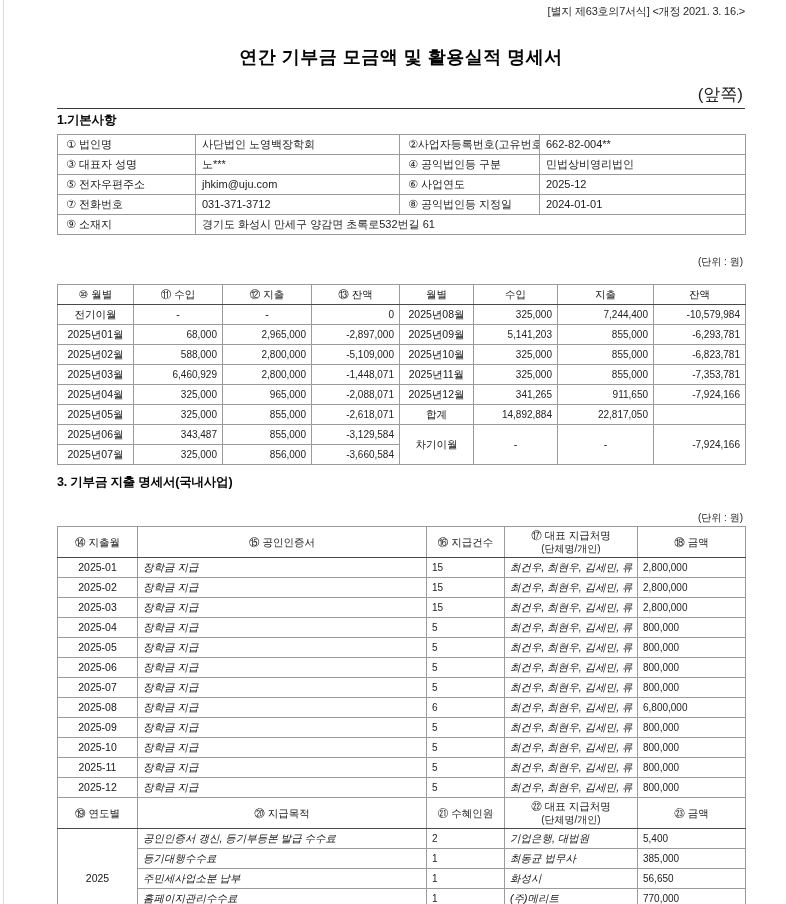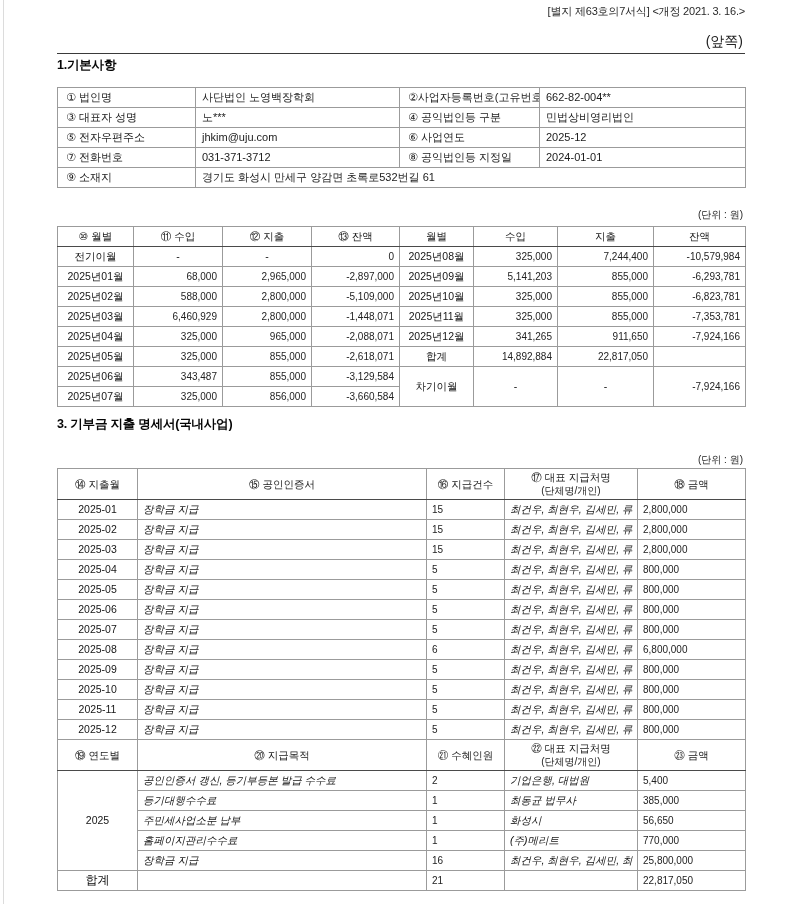--- a/index.html
+++ b/index.html
@@ -4,33 +4,33 @@
 <style>
   html,body{margin:0;padding:0;}
   body{
     width:786px;height:904px;overflow:hidden;background:#ffffff;position:relative;
     font-family:"Liberation Sans","DejaVu Sans",sans-serif;color:#1b1b1b;
   }
   .page-edge{position:absolute;left:3px;top:0;bottom:0;width:1px;background:#dcdcdc;}
   .content{position:absolute;left:57px;top:4px;width:688px;}
   .form-note{font-size:11px;color:#2a2a2a;letter-spacing:-0.2px;text-align:right;}
   .doc-title{margin-top:26px;text-align:center;font-size:18px;font-weight:700;letter-spacing:0.5px;color:#050505;}
-  .page-side{margin-top:14px;text-align:right;font-size:14px;color:#222;padding-right:2px;}
+  .page-side{margin-top:14px;text-align:right;font-size:17px;color:#222;padding-right:2px;}
   .top-rule{margin-top:2px;border-top:1.2px solid #3a3a3a;height:0;}
   .sec-heading{font-size:12.5px;font-weight:700;color:#060606;letter-spacing:-0.2px;}
   .h1{margin-top:3px;}
   .h2{margin-top:10px;}
   .h3{margin-top:9px;}
   .unit{margin-top:20px;text-align:right;font-size:10px;color:#222;padding-right:2px;}
   table{border-collapse:collapse;table-layout:fixed;width:688px;}
   td,th{border:1px solid #9b9b9b;padding:2px 6px;line-height:13px;overflow:hidden;white-space:nowrap;font-weight:400;vertical-align:middle;}
-  .t1{margin-top:13px;border:1.5px solid #2c2c2c;font-size:11px;}
+  .t1{margin-top:5px;border:1.5px solid #2c2c2c;font-size:11px;}
   .t1 td{height:15px;}
   .t1 td.lab{padding-left:8px;}
-  .t2{margin-top:4px;border:1.6px solid #252525;font-size:10px;}
+  .t2{margin-top:15px;border:1.6px solid #252525;font-size:10px;}
   .t2 td,.t2 th{height:12px;padding:3px 5px;}
   .t2 th{text-align:center;font-size:10.5px;border-bottom:1.4px solid #4a4a4a;}
   .t2 td{text-align:right;color:#222;}
   .t2 td.m{text-align:center;font-size:10.5px;color:#141414;}
   .t3{margin-top:1px;border:1.6px solid #252525;font-size:10px;}
   .t3 td{height:13px;padding:3px 5px;}
   .t3 th{text-align:center;font-size:10.5px;padding:2px 4px;border-bottom:1.4px solid #4a4a4a;}
   .t3 th .sub{display:block;font-size:10px;}
   .t3 td.c{text-align:center;font-size:10.5px;color:#141414;}
   .t3 td.r{text-align:left;color:#222;}
@@ -40,20 +40,21 @@
   .t3 td.total-lab{text-align:center;font-size:12px;color:#0a0a0a;}
 </style>
 </head>
 <body>
 
 <div class="page-edge"></div>
 
 <div class="content">
 
   <div class="form-note">[별지 제63호의7서식] &lt;개정 2021. 3. 16.&gt;</div>
+  <div class="doc-title">연간 기부금 모금액 및 활용실적 명세서</div>
   <div class="page-side">(앞쪽)</div>
   <div class="top-rule"></div>
 
   <div class="sec-heading h1">1.기본사항</div>
   <table class="t1">
     <colgroup>
         <col style="width:138px">
         <col style="width:204px">
         <col style="width:140px">
         <col style="width:206px">

